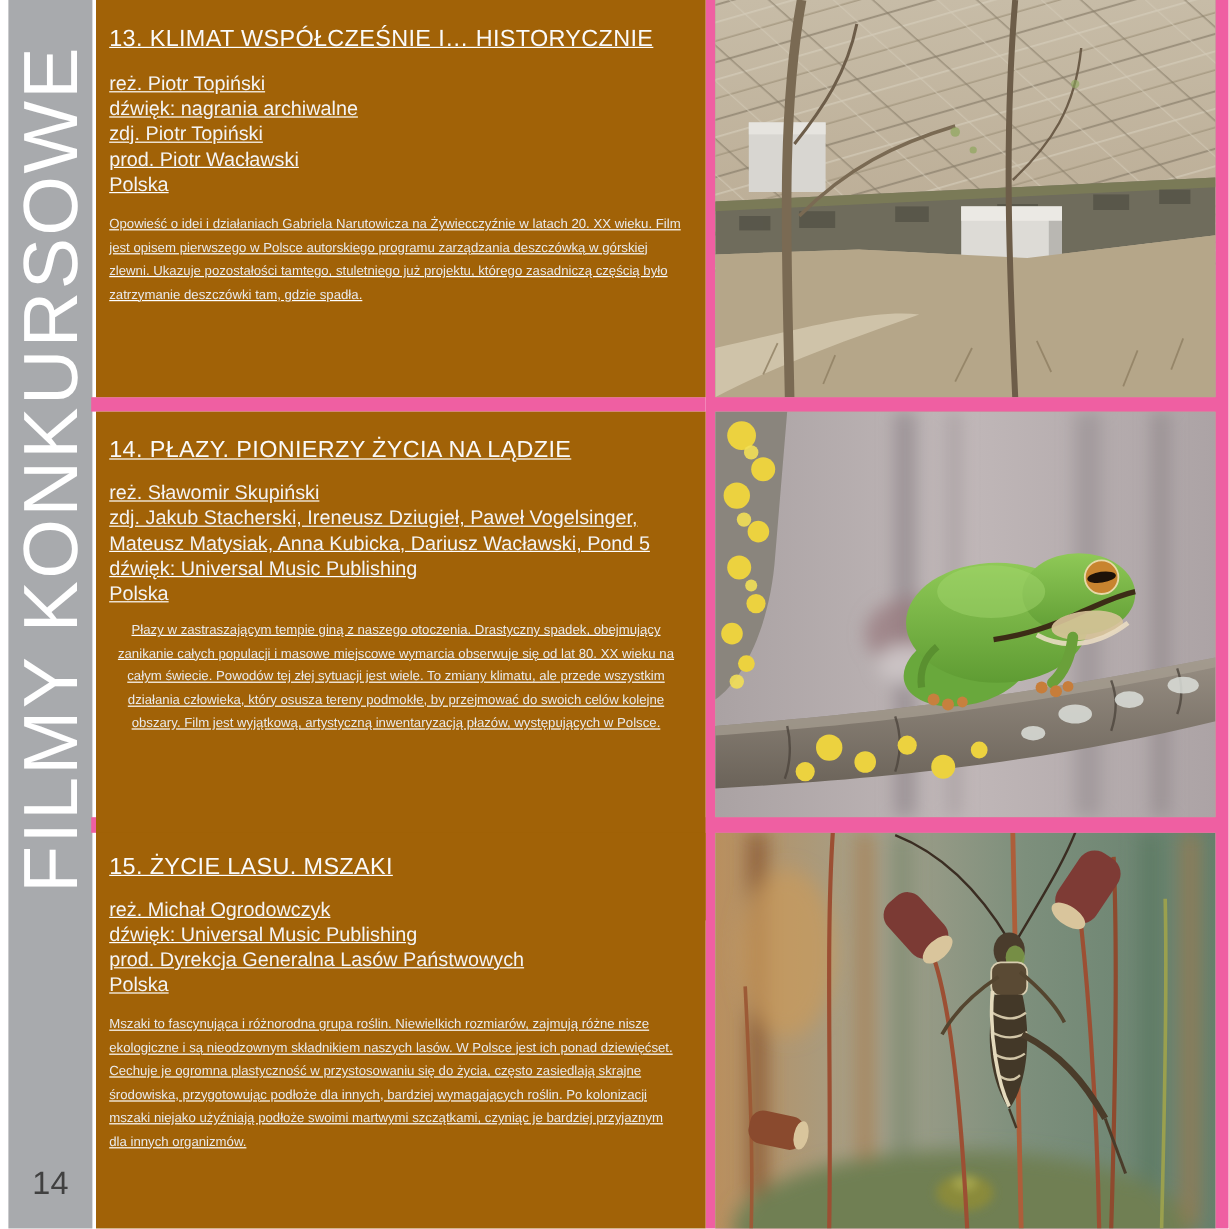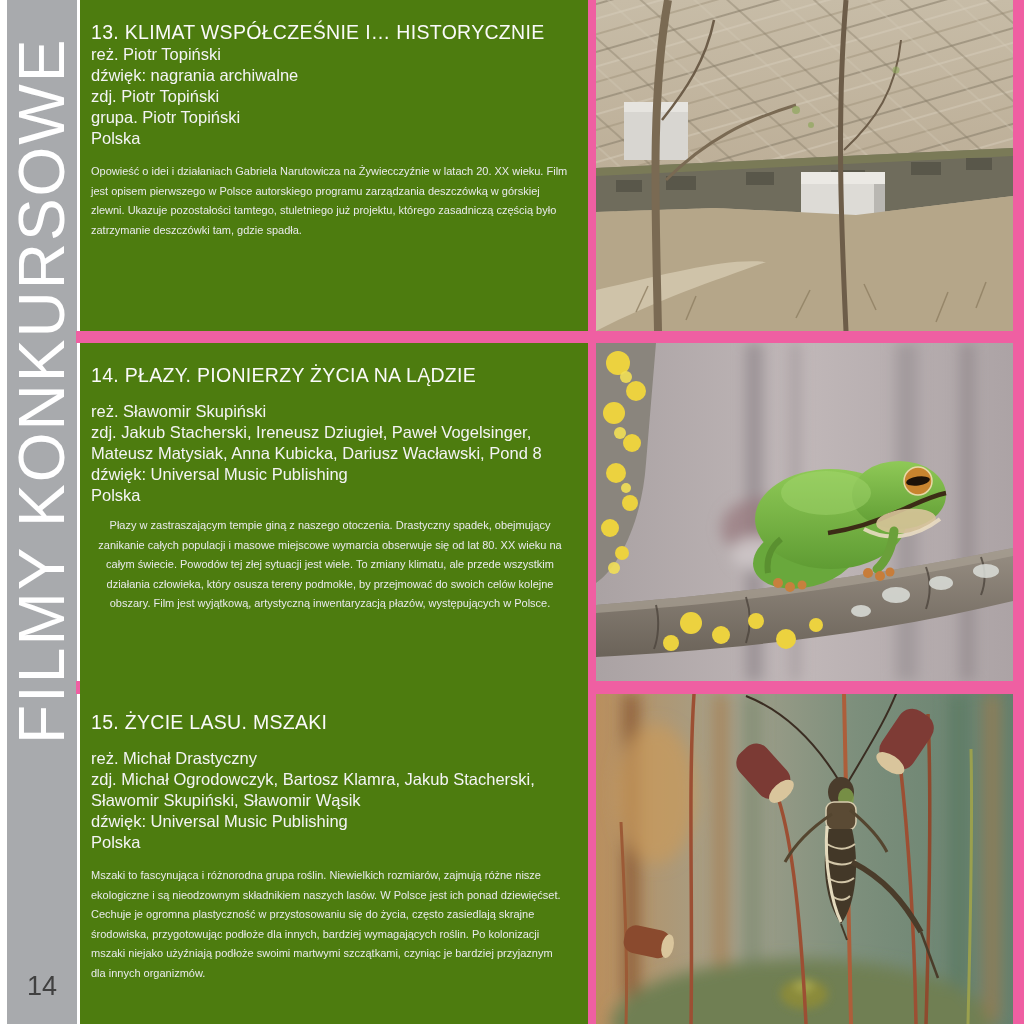--- a/index.html
+++ b/index.html
@@ -16,29 +16,29 @@
   
   .photo-col{position:absolute;left:588px;top:0;width:436px;height:1024px;background:#ef5fa2;}
   .photo{position:absolute;left:8px;width:417px;overflow:hidden;background:#b9ad9a;}
   .photo-1{top:0;height:331px;}
   .photo-2{top:343px;height:338px;}
   .photo-3{top:694px;height:330px;}
   .band{position:absolute;left:76px;width:512px;background:#ef5fa2;}
   .band-1{top:331px;height:12px;}
   .band-2{top:681px;height:13px;}
   
-  .film{position:absolute;left:80px;width:508px;background:#4d7c0f;color:#fff;
-        box-sizing:border-box;padding:0 10px 0 11px;}
+  .film{position:absolute;left:80px;width:508px;background:#a16207;color:#fff;
+        box-sizing:border-box;padding:0 10px 0 11px;text-decoration:underline;}
   .film-1{top:0;height:331px;}
   .film-2{top:343px;height:424px;}
   .film-3{top:694px;height:330px;}
   .film h2{margin:0;padding-top:21px;font-size:19.5px;font-weight:normal;
         letter-spacing:.3px;color:#fafafa;}
   .film-3 h2{padding-top:17px;}
-  .credits{font-size:16.5px;line-height:21px;color:#f4f4f5;max-width:498px;}
+  .credits{margin-top:16px;font-size:16.5px;line-height:21px;color:#f4f4f5;max-width:498px;}
   .film-2 .credits,.film-3 .credits{margin-top:14px;}
   .description{margin:13px 0 0 0;font-size:11px;line-height:19.5px;color:#e9eaec;max-width:478px;}
   .film-2 .description{margin-top:10px;text-align:center;}
   svg{display:block;}
 </style>
 </head>
 <body>
 
 <div class="page">
 
@@ -285,41 +285,41 @@
 
   <div class="band band-1"></div>
   <div class="band band-2"></div>
 
   <section class="film film-1">
     <h2>13. KLIMAT WSPÓŁCZEŚNIE I… HISTORYCZNIE</h2>
     <div class="credits">
       <div>reż. Piotr Topiński</div>
       <div>dźwięk: nagrania archiwalne</div>
       <div>zdj. Piotr Topiński</div>
-      <div>grupa. Piotr Topiński</div>
+      <div>prod. Piotr Wacławski</div>
       <div>Polska</div>
     </div>
     <p class="description">Opowieść o idei i działaniach Gabriela Narutowicza na Żywiecczyźnie w latach 20. XX wieku. Film jest opisem pierwszego w Polsce autorskiego programu zarządzania deszczówką w górskiej zlewni. Ukazuje pozostałości tamtego, stuletniego już projektu, którego zasadniczą częścią było zatrzymanie deszczówki tam, gdzie spadła.</p>
   </section>
 
   <section class="film film-2">
     <h2>14. PŁAZY. PIONIERZY ŻYCIA NA LĄDZIE</h2>
     <div class="credits">
       <div>reż. Sławomir Skupiński</div>
-      <div>zdj. Jakub Stacherski, Ireneusz Dziugieł, Paweł Vogelsinger, Mateusz Matysiak, Anna Kubicka, Dariusz Wacławski, Pond 8</div>
+      <div>zdj. Jakub Stacherski, Ireneusz Dziugieł, Paweł Vogelsinger, Mateusz Matysiak, Anna Kubicka, Dariusz Wacławski, Pond 5</div>
       <div>dźwięk: Universal Music Publishing</div>
       <div>Polska</div>
     </div>
     <p class="description">Płazy w zastraszającym tempie giną z naszego otoczenia. Drastyczny spadek, obejmujący zanikanie całych populacji i masowe miejscowe wymarcia obserwuje się od lat 80. XX wieku na całym świecie. Powodów tej złej sytuacji jest wiele. To zmiany klimatu, ale przede wszystkim działania człowieka, który osusza tereny podmokłe, by przejmować do swoich celów kolejne obszary. Film jest wyjątkową, artystyczną inwentaryzacją płazów, występujących w Polsce.</p>
   </section>
 
   <section class="film film-3">
     <h2>15. ŻYCIE LASU. MSZAKI</h2>
     <div class="credits">
-      <div>reż. Michał Drastyczny</div>
-      <div>zdj. Michał Ogrodowczyk, Bartosz Klamra, Jakub Stacherski, Sławomir Skupiński, Sławomir Wąsik</div>
+      <div>reż. Michał Ogrodowczyk</div>
       <div>dźwięk: Universal Music Publishing</div>
+      <div>prod. Dyrekcja Generalna Lasów Państwowych</div>
       <div>Polska</div>
     </div>
     <p class="description">Mszaki to fascynująca i różnorodna grupa roślin. Niewielkich rozmiarów, zajmują różne nisze ekologiczne i są nieodzownym składnikiem naszych lasów. W Polsce jest ich ponad dziewięćset. Cechuje je ogromna plastyczność w przystosowaniu się do życia, często zasiedlają skrajne środowiska, przygotowując podłoże dla innych, bardziej wymagających roślin. Po kolonizacji mszaki niejako użyźniają podłoże swoimi martwymi szczątkami, czyniąc je bardziej przyjaznym dla innych organizmów.</p>
   </section>
 
 </div>
 
 </body></html>

